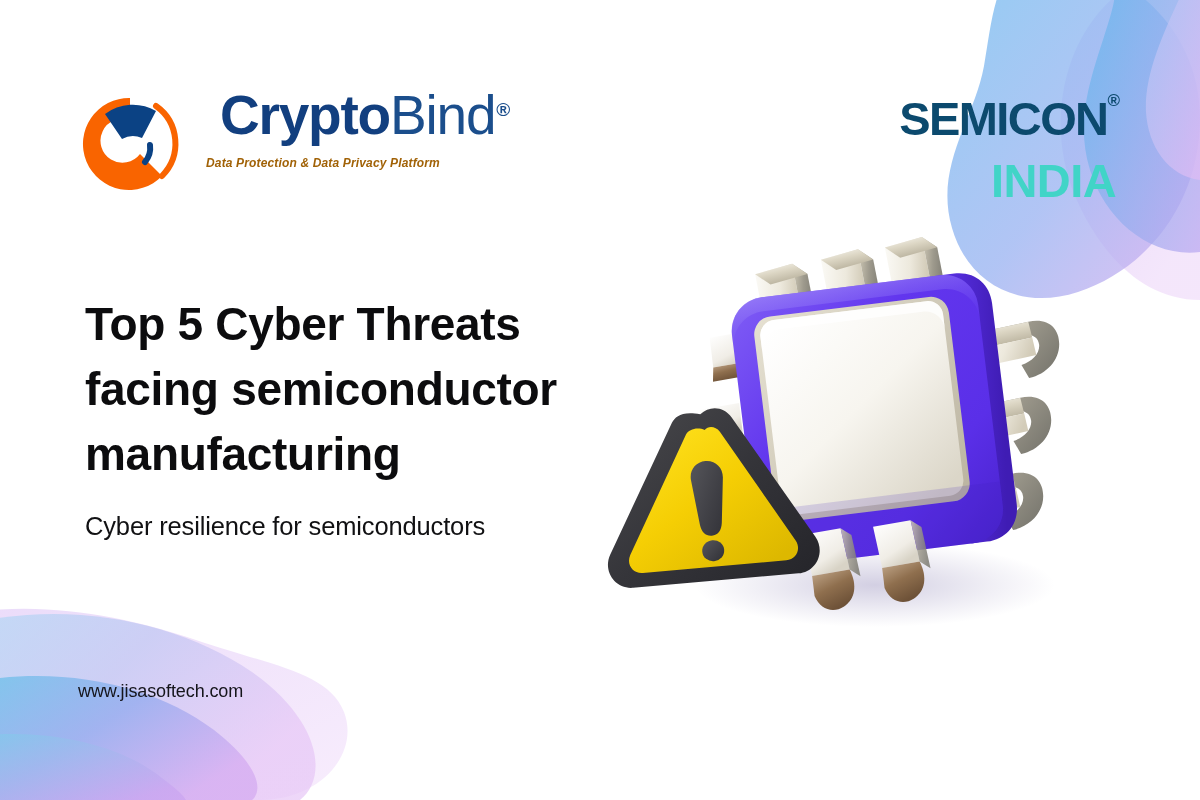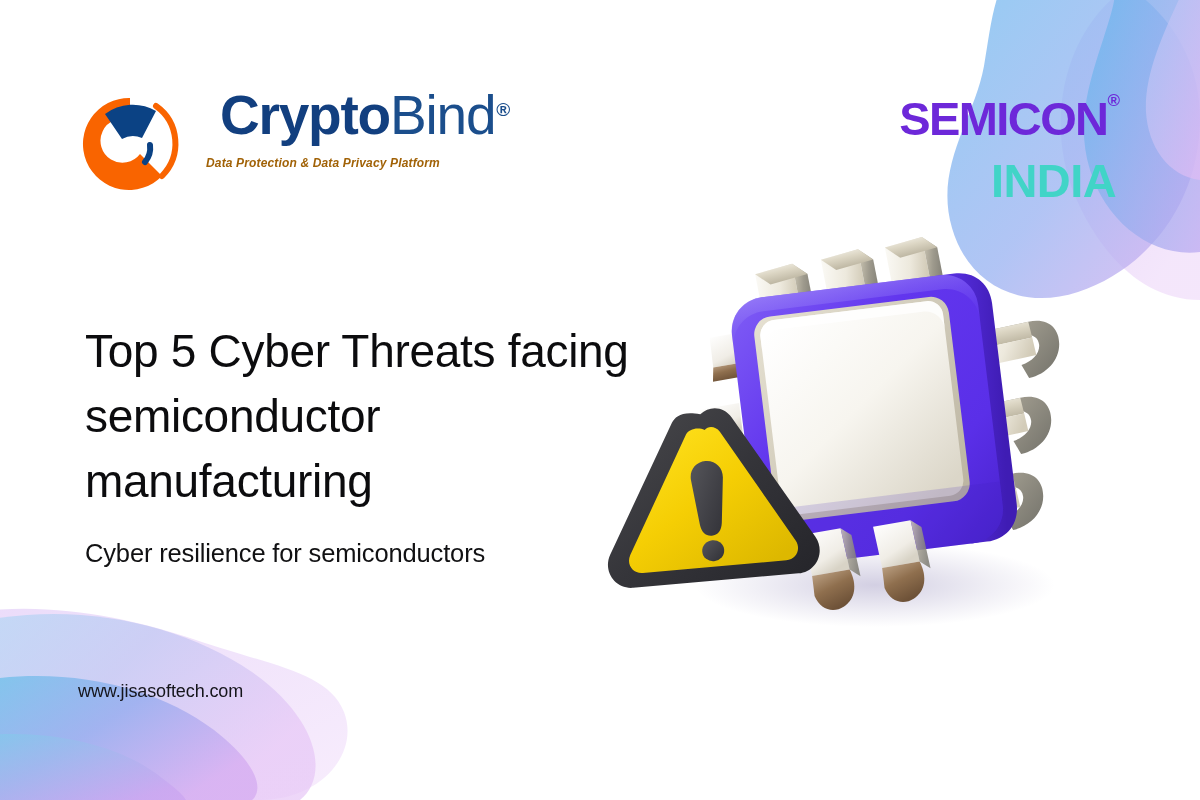--- a/index.html
+++ b/index.html
@@ -72,21 +72,21 @@
   .sc-logo {
     position:absolute;
     right:80px; top:96px;
     width:270px; height:104px;
     text-align:right;
   }
   .sc-top {
     font-size:47px;
     font-weight:bold;
     letter-spacing:-1.6px;
-    color:#6d28d9;
+    color:#0c4a6e;
     line-height:0.98;
     white-space:nowrap;
   }
   .sc-top .reg {
     font-size:17px;
     vertical-align:super;
     position:relative;
     top:-12px;
     letter-spacing:0;
   }
@@ -102,25 +102,24 @@
   }
 
   
   .headline {
     position:absolute;
     left:85px; top:292px;
     width:560px;
   }
   .headline h1 {
     font-size:46px;
-    font-weight:normal;
+    font-weight:bold;
     line-height:1.41;
     color:#0C0C0E;
     letter-spacing:-0.3px;
-    margin-top:27px;
   }
   .subhead {
     margin-top:23px;
     font-size:25.5px;
     font-weight:normal;
     color:#111113;
     letter-spacing:-0.15px;
     line-height:1.3;
   }
 

